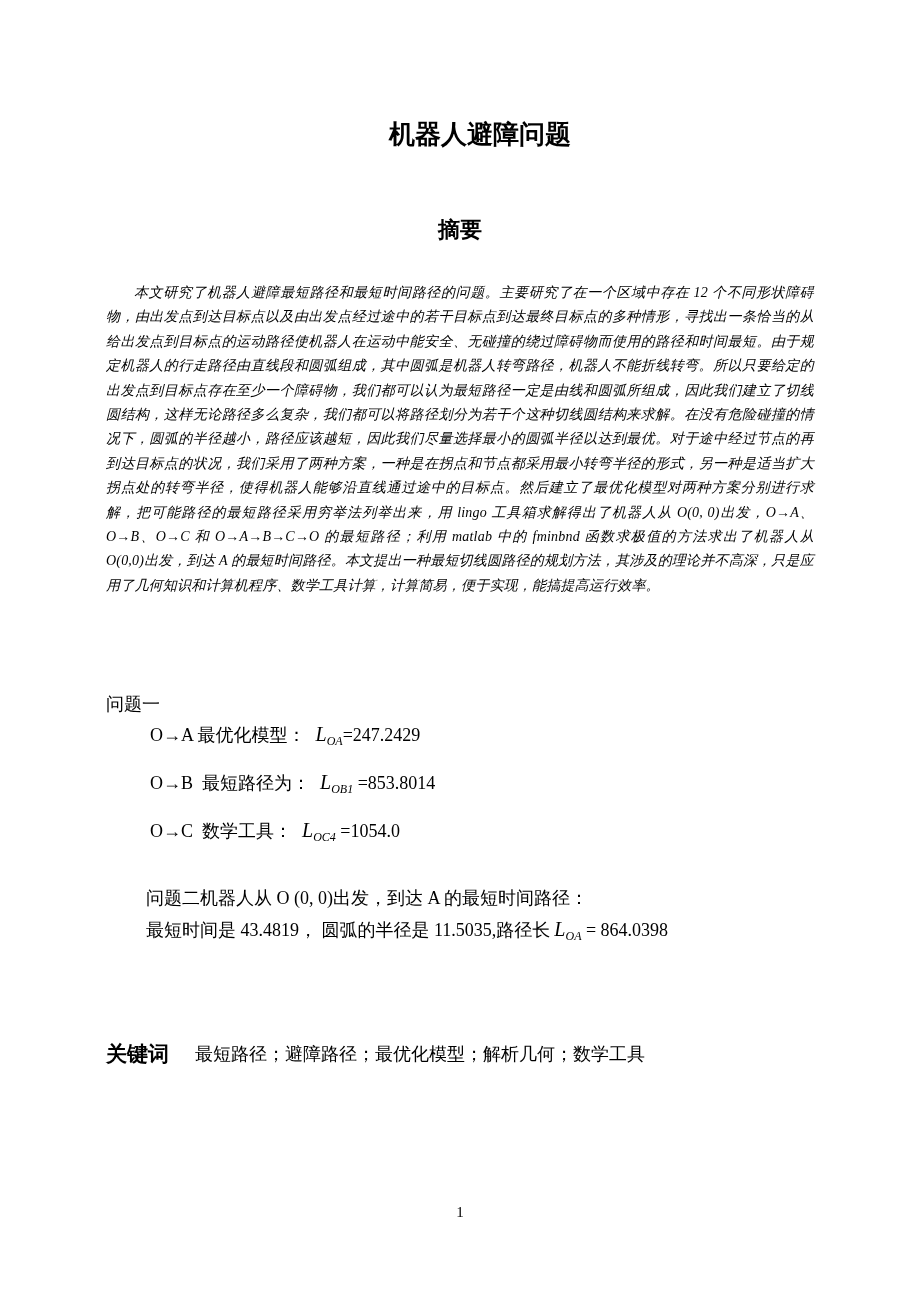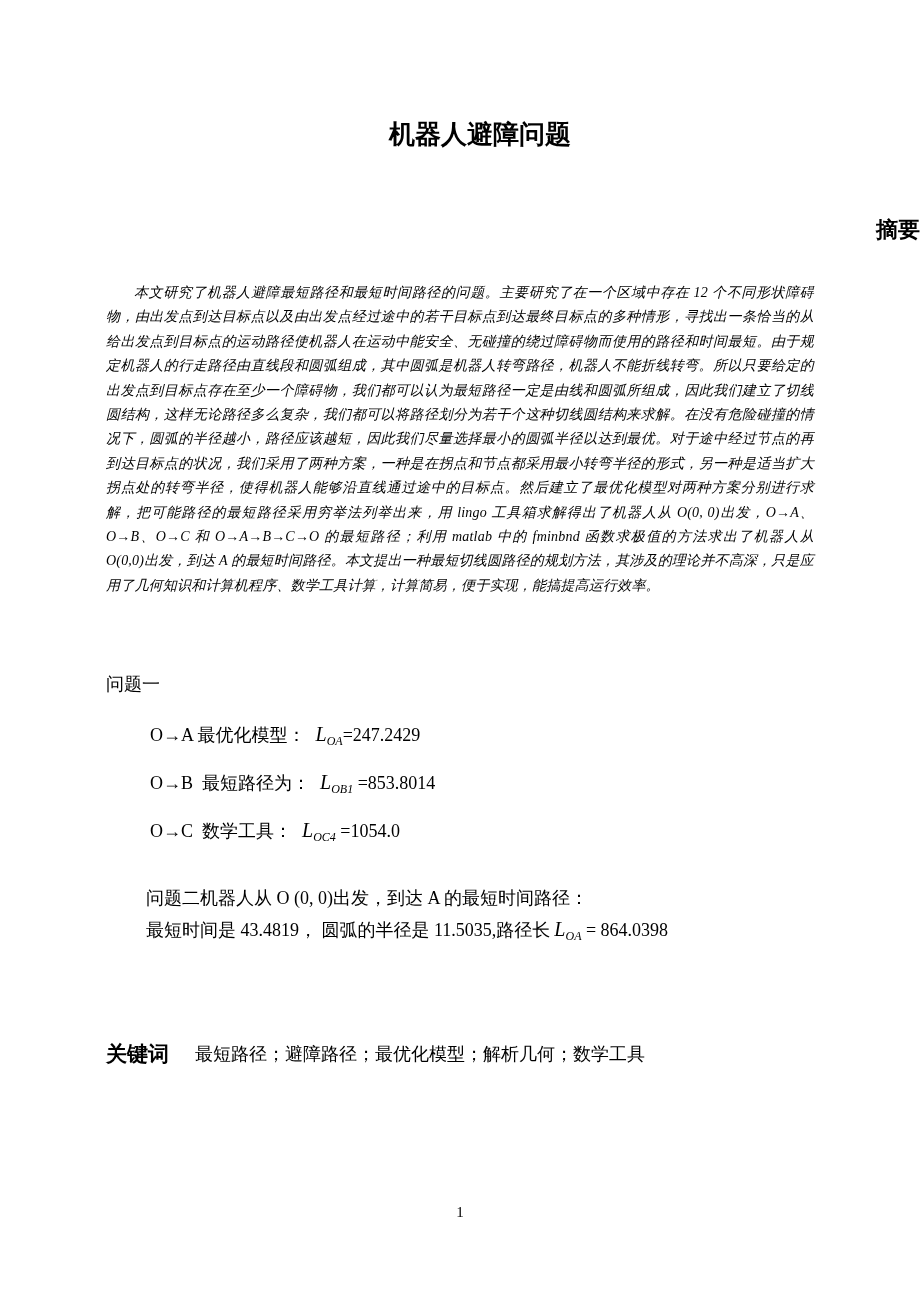--- a/index.html
+++ b/index.html
@@ -26,41 +26,41 @@
     font-weight: bold;
     font-size: 26px;
     line-height: 30px;
     margin-left: 20px;
   }
   .abstract-heading {
     position: absolute;
     top: 216px;
     left: 0;
     width: 100%;
-    text-align: right;
+    text-align: center;
     font-family: "Liberation Sans", "DejaVu Sans", sans-serif;
     font-weight: bold;
     font-size: 22px;
     line-height: 28px;
   }
   .abstract-paragraph {
     position: absolute;
     top: 281px;
     left: 106px;
     width: 708px;
     font-size: 14px;
     line-height: 24.4px;
     text-align: justify;
     text-indent: 2em;
     letter-spacing: 0.2px;
     font-style: italic;
   }
   .problem1-label {
     position: absolute;
-    top: 672px;
+    top: 692px;
     left: 106px;
     font-size: 18px;
     line-height: 24px;
   }
   .formula-row {
     position: absolute;
     left: 150px;
     font-size: 18px;
     line-height: 26px;
   }

